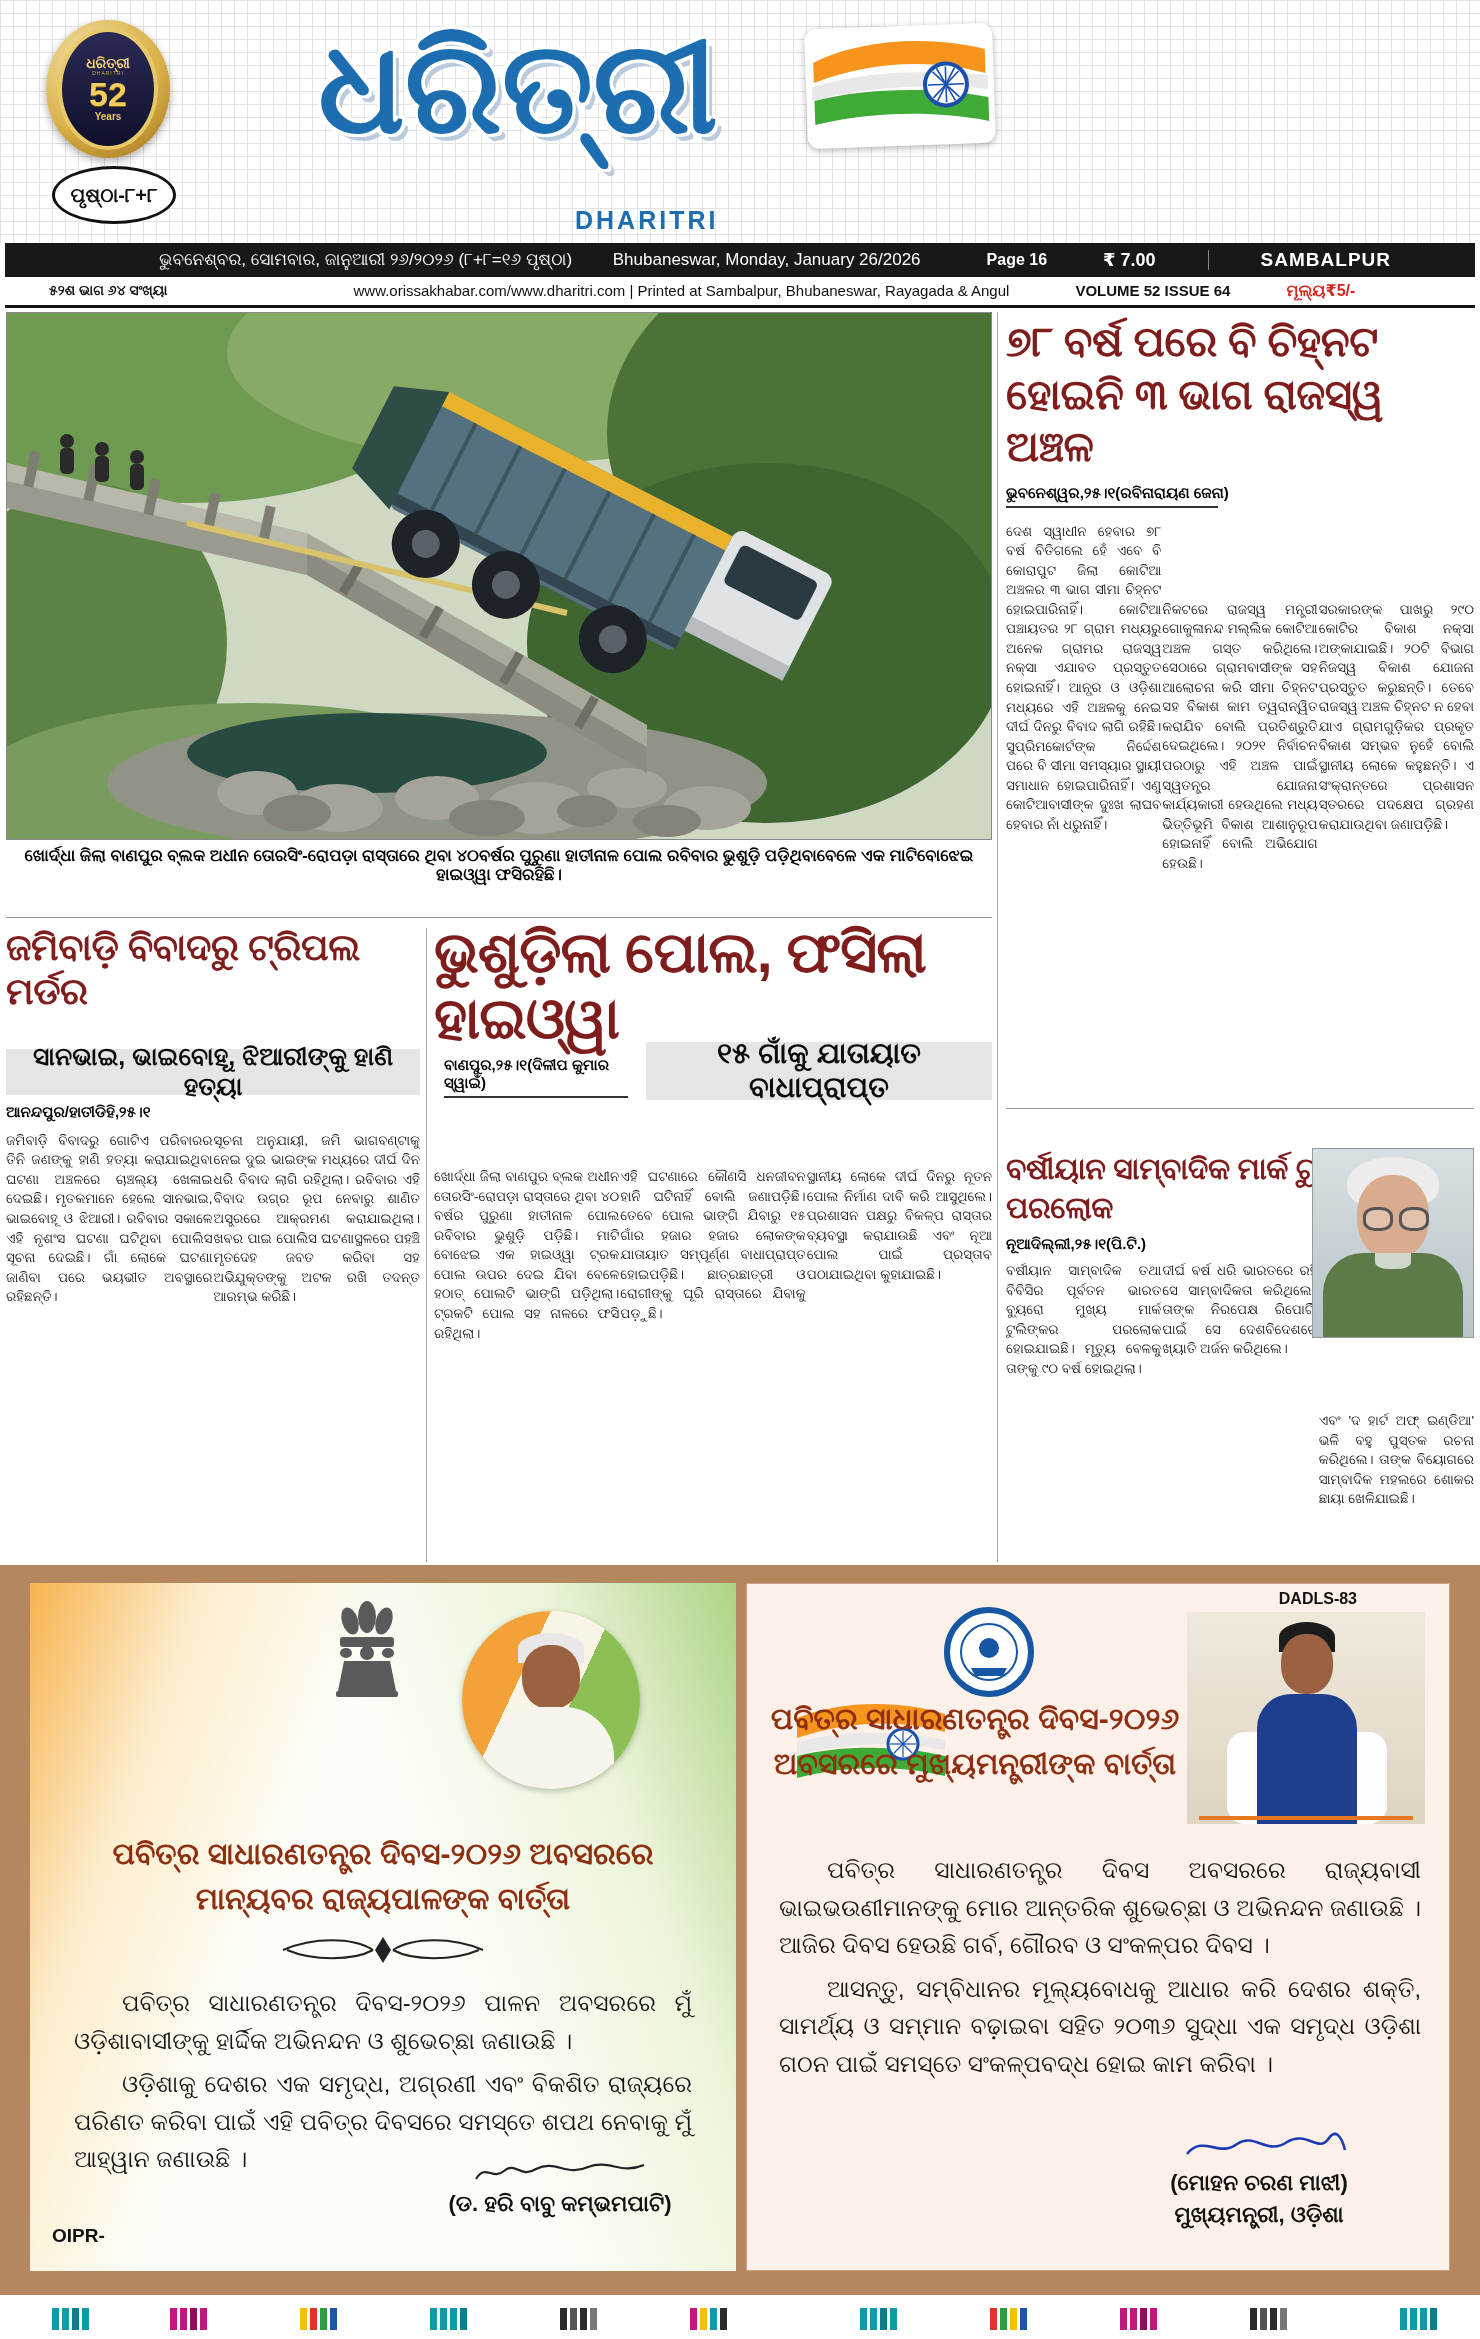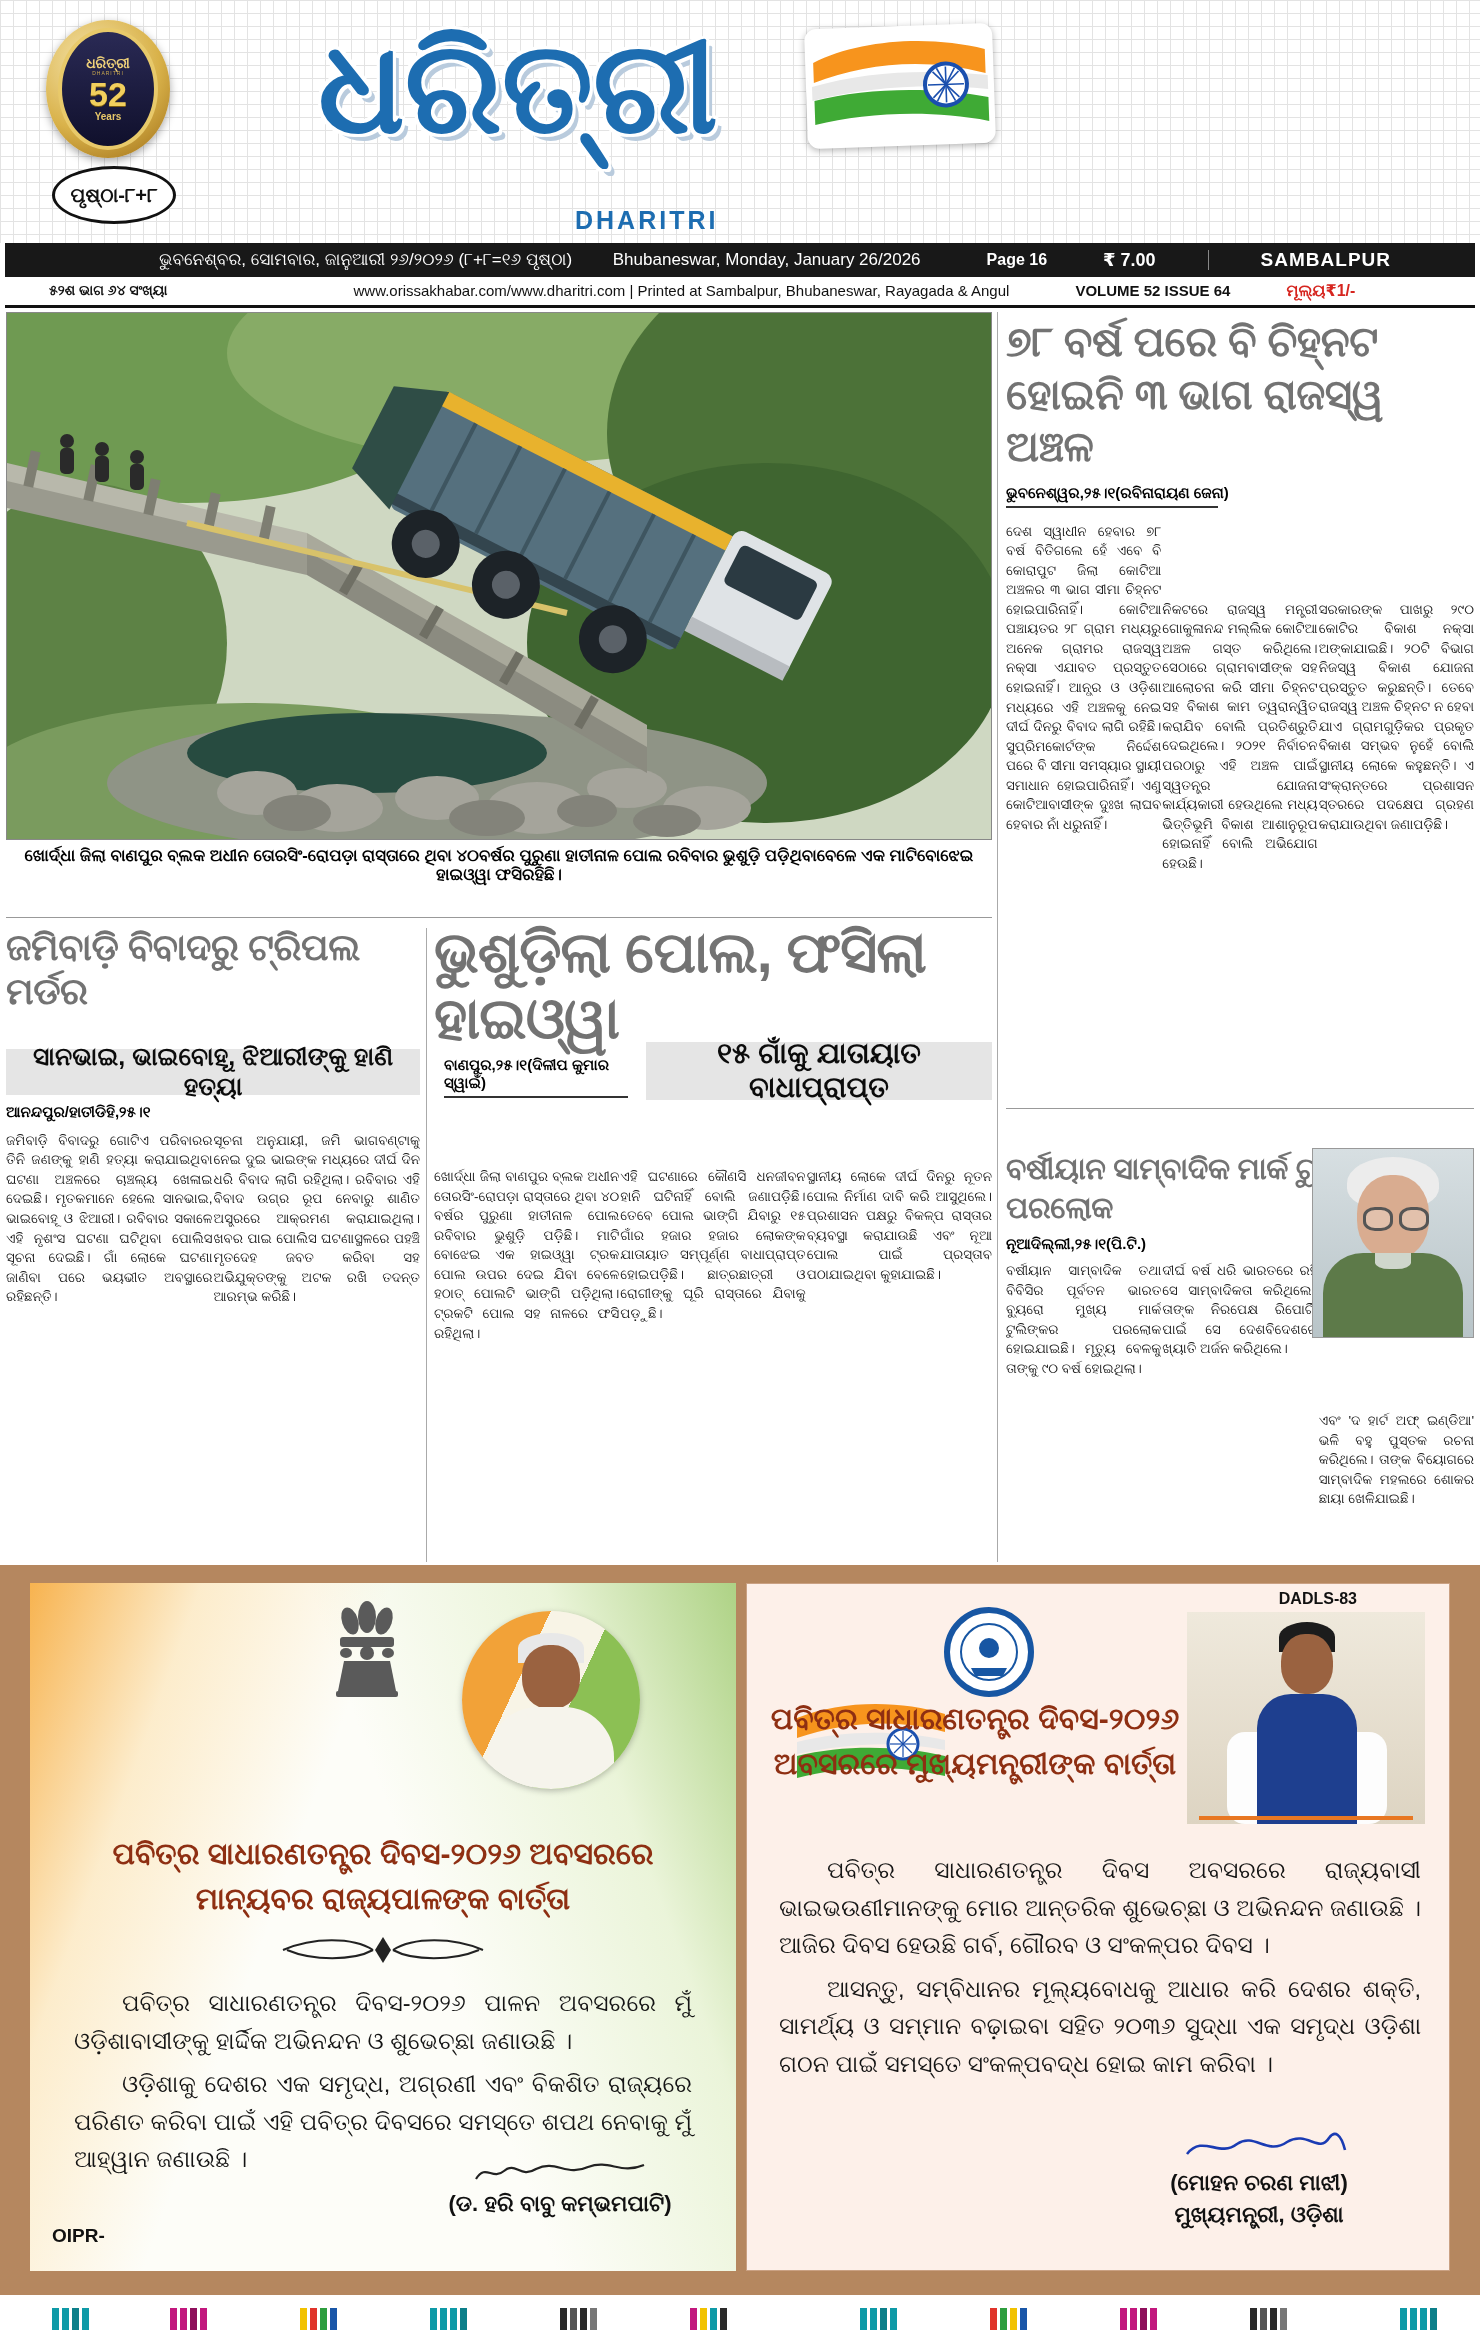--- a/index.html
+++ b/index.html
@@ -43,21 +43,21 @@
   .bar2 .vol-odia{font-size:14px;font-weight:bold;margin-left:20px;}
   .bar2 .urls{font-size:15px;margin-left:160px;}
   .bar2 .vol-en{font-size:15px;font-weight:bold;margin-left:40px;}
   .bar2 .price-odia{color:#d6251f;font-size:16px;font-weight:bold;margin-left:30px;}
   .thick-rule{left:5px;top:305px;width:1470px;height:3px;background:#111;}
 
   
   .vrule{width:1px;background:#aaa;}
   .caption{left:6px;top:846px;width:986px;font-size:16.5px;font-weight:bold;text-align:center;color:#000;}
   .sep-rule{left:6px;top:917px;width:986px;height:1px;background:#999;}
-  .headline{font-weight:800;color:#737373;letter-spacing:-0.5px;}
+  .headline{font-weight:800;color:#7f1d1d;letter-spacing:-0.5px;}
   .byline{font-size:15px;font-weight:bold;color:#000;}
   .byline-rule{height:2px;background:#333;margin-top:4px;width:92%;}
   .grayhead{background:#e5e5e5;font-weight:800;color:#0b0b0b;display:flex;align-items:center;justify-content:center;text-align:center;}
   .bodytext{font-size:13.5px;line-height:1.45;text-align:justify;color:#151515;overflow:hidden;}
   .colwrap{display:flex;gap:1px;}
   .colwrap .bodytext{flex:1;}
 
   
   .tully-photo{left:1312px;top:1148px;width:160px;height:188px;background:linear-gradient(#d7dfe2,#b8c4c8);overflow:hidden;border:1px solid #999;}
   .tully-hair{position:absolute;left:34px;top:8px;width:92px;height:52px;border-radius:50% 50% 40% 40%;background:#ececec;}
@@ -139,21 +139,21 @@
     <span class="en-date">Bhubaneswar, Monday, January 26/2026</span>
     <span class="page">Page 16</span>
     <span class="price">₹ 7.00</span>
     <span class="vdiv"></span>
     <span class="edition">SAMBALPUR</span>
   </div>
   <div class="abs bar2">
     <span class="vol-odia">୫୨ଶ ଭାଗ ୬୪ ସଂଖ୍ୟା</span>
     <span class="urls">www.orissakhabar.com/www.dharitri.com | Printed at Sambalpur, Bhubaneswar, Rayagada &amp; Angul</span>
     <span class="vol-en">VOLUME 52   ISSUE 64</span>
-    <span class="price-odia">ମୂଲ୍ୟ₹1/-</span>
+    <span class="price-odia">ମୂଲ୍ୟ₹5/-</span>
   </div>
   <div class="abs thick-rule"></div>
 
   <figure class="abs" style="left:6px;top:312px;width:986px;height:528px;margin:0;border:1px solid #888;box-sizing:border-box;overflow:hidden;">
     <svg width="984" height="526" viewBox="0 0 984 526" preserveAspectRatio="none">
       <rect width="984" height="526" fill="#cfd8c2"></rect>
       <ellipse cx="180" cy="70" rx="260" ry="120" fill="#6f9a52"></ellipse>
       <ellipse cx="520" cy="40" rx="300" ry="110" fill="#87ab66"></ellipse>
       <ellipse cx="860" cy="120" rx="260" ry="200" fill="#4c7238"></ellipse>
       <ellipse cx="760" cy="330" rx="240" ry="180" fill="#3f6530"></ellipse>

